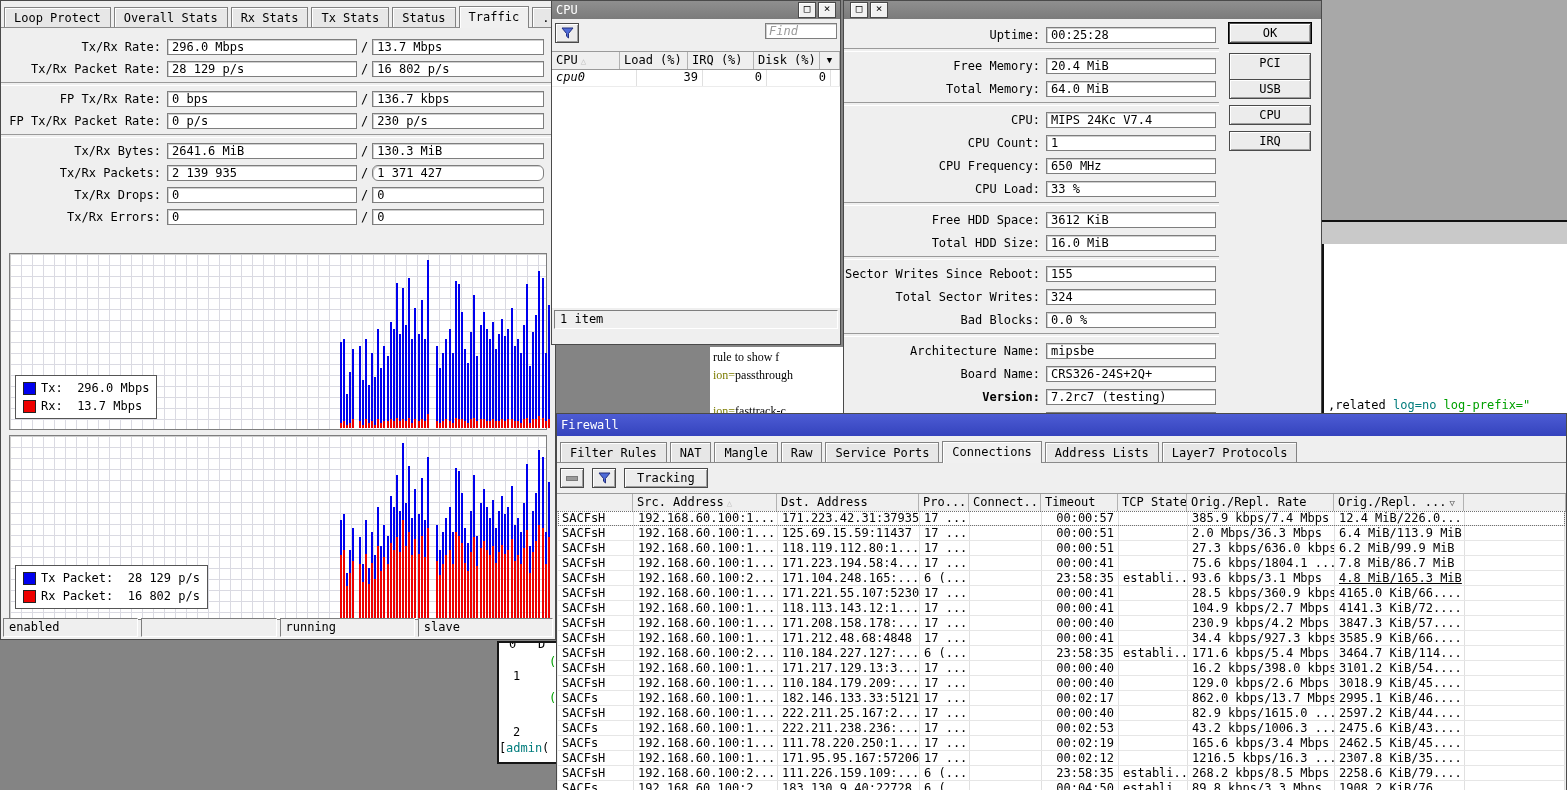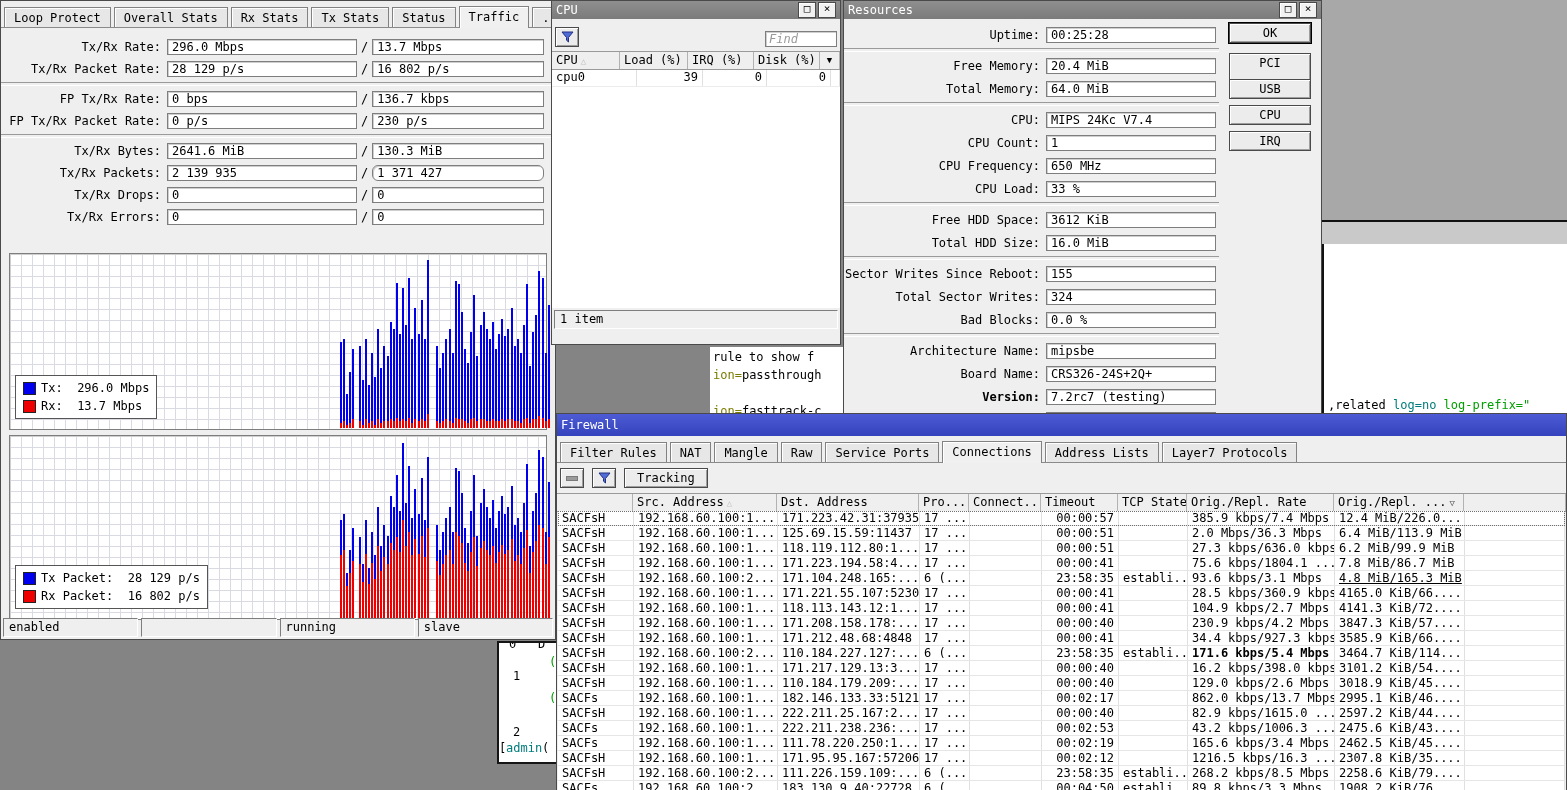--- a/index.html
+++ b/index.html
@@ -71,21 +71,21 @@
   <div class="abs" style="left:1322px;top:0;width:245px;height:220px;background:#a8a8a8;border-bottom:2px solid #111;"></div>
   <div class="abs" style="left:1322px;top:222px;width:245px;height:22px;background:#c9c9c9;"></div>
 
   <div class="term" style="left:1322px;top:244px;width:245px;height:174px;border-left:2px solid #111;">
     <div id="term-right" style="position:absolute;left:4px;bottom:4px;">
         <div class="tline"><span style="color: rgb(0, 0, 0);">,related </span><span style="color: rgb(0, 124, 124);">log=no </span><span style="color: rgb(0, 160, 0);">log-prefix="</span></div>
       </div>
   </div>
 
   <div class="term" style="left:710px;top:347px;width:133px;height:66px;">
-    <div id="term-mid" style="padding:1px 0 0 3px;">
+    <div id="term-mid" style="padding:1px 0 0 3px;font-family:Liberation Serif, serif;">
         <div class="tline"><span style="color: rgb(0, 0, 0);">rule to show f</span></div>
         <div class="tline"><span style="color: rgb(124, 124, 0);">ion=</span><span style="color: rgb(0, 0, 0);">passthrough</span></div>
         <div class="tline"></div>
         <div class="tline"><span style="color: rgb(124, 124, 0);">ion=</span><span style="color: rgb(0, 0, 0);">fasttrack-c</span></div>
       </div>
   </div>
 
   <div class="term" style="left:497px;top:641px;width:59px;height:119px;border:2px solid #151515;border-right:none;">
     <div id="term-bl" style="position:relative;width:100%;height:100%;">
         <span style="position: absolute; white-space: pre; left: 10px; top: -6px; color: rgb(0, 0, 0);">0   D</span>
@@ -459,54 +459,53 @@
         <div class="scell">slave</div>
       </div>
   </div>
 
   <div class="win" style="left:551px;top:0;width:290px;height:345px;">
     <div class="tb gray">
       <span class="ttl">CPU</span>
       <span class="tbtn">□</span>
       <span class="tbtn">×</span>
     </div>
-    <div style="display:flex;align-items:flex-end;padding:4px 3px;height:24px;">
+    <div style="display:flex;align-items:flex-start;padding:4px 3px;height:24px;">
       <span class="btn toolbtn">
         <svg width="13" height="13" viewBox="0 0 13 13">
           <path d="M1,1 h11 l-4.5,5.5 v4.5 l-2,-1.8 v-2.7 z" fill="#4f6bd8" stroke="#24307f" stroke-width="1"></path>
         </svg>
       </span>
       <span style="flex:1"></span>
       <input class="findbox" placeholder="Find" style="">
     </div>
     <div class="hdrrow" style="border-top:1px solid #9a9a9a;">
       <span class="hcell" style="width:68px;">
         <span>CPU</span><span class="sortasc">△</span></span>
       <span class="hcell" style="width:68px;">Load (%)</span>
       <span class="hcell" style="width:66px;">IRQ (%)</span>
       <span class="hcell" style="width:66px;">Disk (%)</span>
       <span class="hcell" style="flex:1;text-align:center;font-size:9px;">▼</span>
     </div>
     <div style="background:#fff;height:238px;">
       <div style="display:flex;height:16px;line-height:15px;border-bottom:1px solid #ececec;">
-        <span class="dcell" style="width:88px;">cpu0</span>
+        <span class="dcell" style="width:88px;font-style:italic;">cpu0</span>
         <span class="dcell ra" style="width:68px;">39</span>
         <span class="dcell ra" style="width:66px;">0</span>
         <span class="dcell ra" style="width:66px;">0</span>
         <span class="dcell" style="flex:1;"></span>
       </div>
     </div>
     <div style="padding:2px;">
       <div class="scell" style="flex:none;">1 item</div>
     </div>
   </div>
 
   <div class="win" style="left:843px;top:0;width:479px;height:426px;overflow:hidden;">
     <div class="tb gray">
-      <span class="ttl">Resources</span>
       <span class="tbtn">□</span>
       <span class="tbtn">×</span>
     </div>
     <div id="res-fields" style="padding-top:4px;width:375px;">
         <div class="fieldrow" style="height: 23px;">
           <span class="flabel" style="width: 196px;">Uptime:</span>
           <span class="tbox" style="width: 170px;">00:25:28</span>
         </div>
         <div class="sepwrap">
           <div class="sepline"></div>
@@ -740,21 +739,21 @@
           <span class="dcell" style="flex: 1 1 0%;"></span>
         </div>
         <div class="fw-row">
           <span class="dcell" style="width: 76px;">SACFsH</span>
           <span class="dcell" style="width: 144px;">192.168.60.100:2...</span>
           <span class="dcell" style="width: 142px;">110.184.227.127:...</span>
           <span class="dcell" style="width: 50px;">6 (...</span>
           <span class="dcell" style="width: 72px;"></span>
           <span class="dcell ra" style="width: 77px;">23:58:35</span>
           <span class="dcell" style="width: 69px;">establi...</span>
-          <span class="dcell" style="width: 147px; font-weight: bold;">171.6 kbps/5.4 Mbps</span>
+          <span class="dcell" style="width: 147px;">171.6 kbps/5.4 Mbps</span>
           <span class="dcell" style="width: 130px;">3464.7 KiB/114...</span>
           <span class="dcell" style="flex: 1 1 0%;"></span>
         </div>
         <div class="fw-row">
           <span class="dcell" style="width: 76px;">SACFsH</span>
           <span class="dcell" style="width: 144px;">192.168.60.100:1...</span>
           <span class="dcell" style="width: 142px;">171.217.129.13:3...</span>
           <span class="dcell" style="width: 50px;">17 ...</span>
           <span class="dcell" style="width: 72px;"></span>
           <span class="dcell ra" style="width: 77px;">00:00:40</span>

